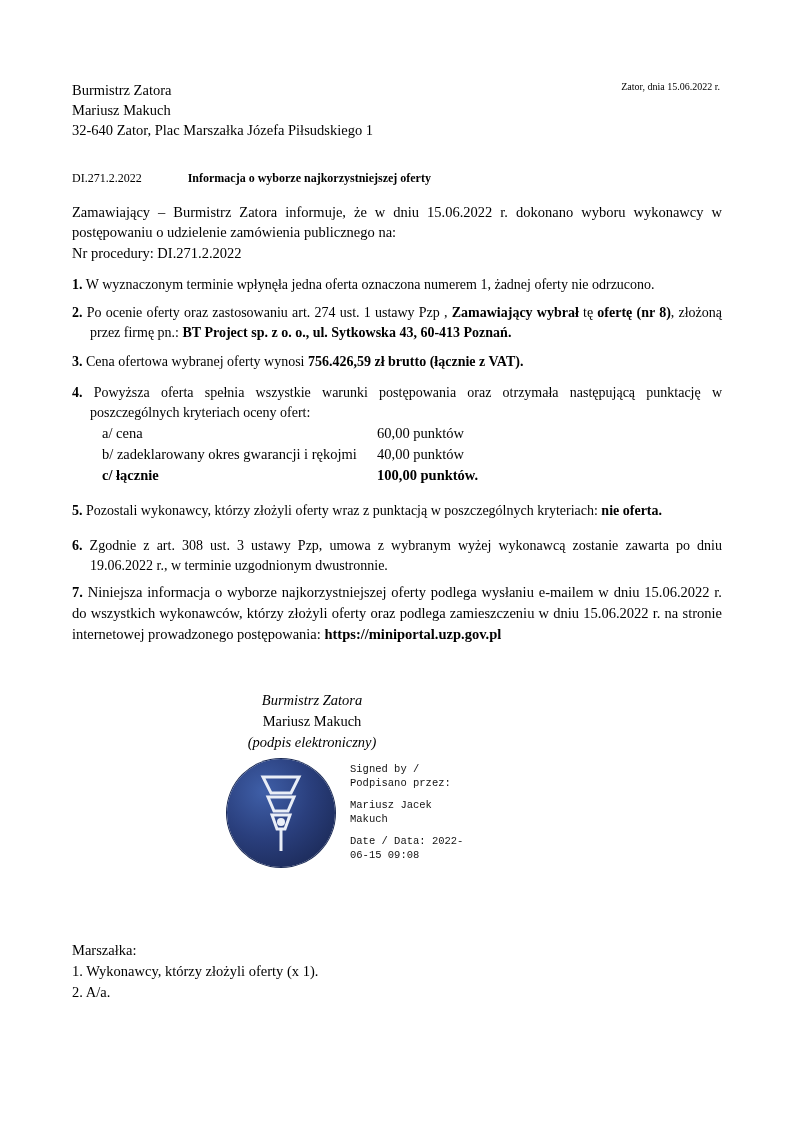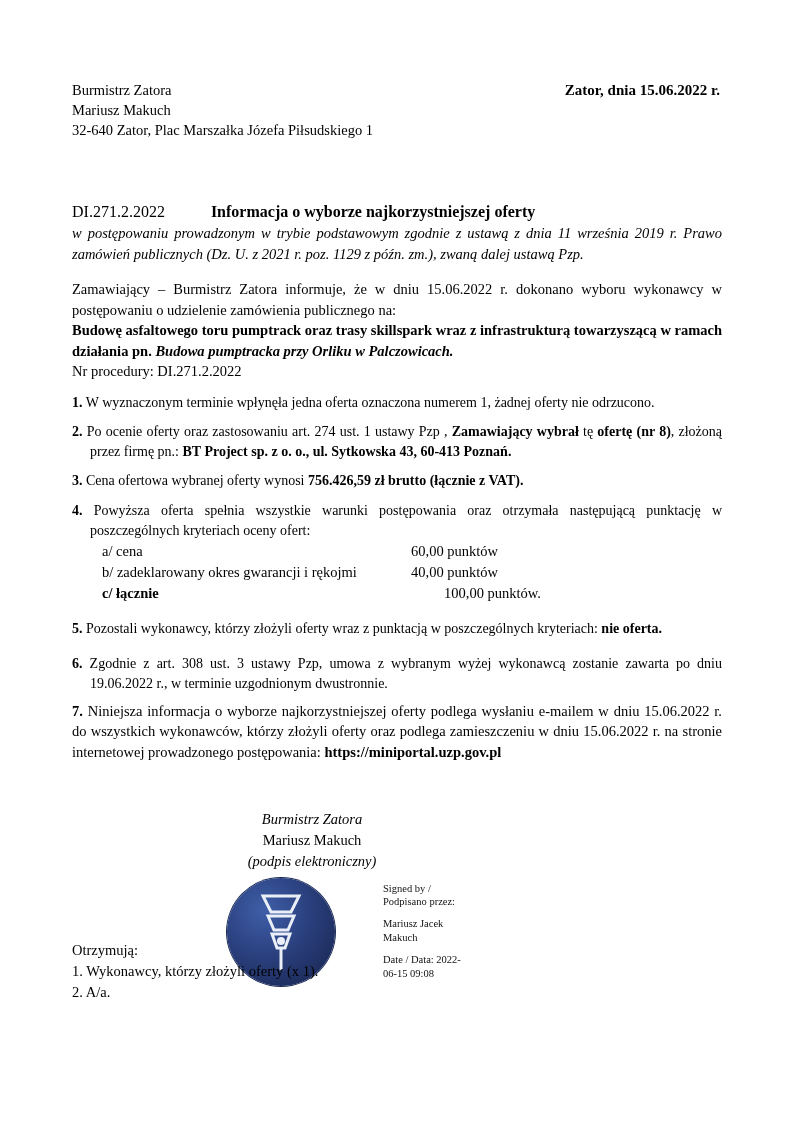--- a/index.html
+++ b/index.html
@@ -29,31 +29,30 @@
     width: 650px;
   }
   .header-row {
     display: flex;
     justify-content: space-between;
     align-items: flex-start;
     font-size: 14.5px;
     line-height: 1.38;
   }
   .header-left div { white-space: nowrap; }
-  .header-right { font-size: 15px; white-space: nowrap; padding-right: 2px; font-weight: bold;}
+  .header-right { font-size: 10px; white-space: nowrap; padding-right: 2px;}
   .spacer-22 { height: 30px; }
   .spacer-14 { height: 15px; }
   .spacer-10 { height: 11px; }
   .spacer-8 { height: 9px; }
   .spacer-6 { height: 7px; }
 
   .title-line {
-    font-size: 16px;
+    font-size: 12px;
     line-height: 1.4;
-    margin-top: 31px;
   }
   .title-line .procnum { display: inline-block; }
   .title-line .title-bold {
     font-weight: bold;
     margin-left: 46px;
   }
   .italic-block {
     font-style: italic;
     font-size: 14.5px;
     line-height: 1.4;
@@ -78,26 +77,25 @@
   }
   .numitem .n { font-weight: bold; }
 
   .crit-list {
     padding-left: 30px;
     font-size: 14.5px;
     line-height: 1.45;
   }
   .crit-row {
     display: flex;
-    gap: 34px;
   }
   .crit-row .lab { width: 275px; }
   .crit-row .val { width: 130px; text-align: left;}
   .crit-row.total .lab { font-weight: bold; }
-  .crit-row.total .val { font-weight: normal; text-align: right; }
+  .crit-row.total .val { font-weight: bold; }
 
   .sig-block {
     margin-top: 46px;
     text-align: center;
     font-size: 14.5px;
     line-height: 1.45;
     width: 480px;
   }
   .sig-block .nm { font-style: italic; }
   .sig-block .nm2 { font-style: normal; }
@@ -122,26 +120,25 @@
   .seal .pen {
     position: absolute;
     left: 50%;
     top: 14px;
     transform: translateX(-50%);
   }
   .stamp-text {
     position: absolute;
     left: 278px;
     top: 4px;
-    font-family: Liberation Serif, serif;
+    font-family: Liberation Mono, monospace;
     font-size: 10.5px;
     line-height: 1.32;
     color: #111111;
     width: 190px;
-    margin-left: 33px;
   }
   .stamp-text .grp { margin-bottom: 8px; }
 
   .footer {
     position: absolute;
     left: 72px;
     top: 940px;
     font-size: 14.5px;
     line-height: 1.45;
   }
@@ -159,29 +156,24 @@
         <div>32-640 Zator, Plac Marszałka Józefa Piłsudskiego 1</div>
       </div>
       <div class="header-right">Zator, dnia 15.06.2022 r.</div>
     </div>
 
     <div class="spacer-22"></div>
 
     <div class="title-line">
       <span class="procnum">DI.271.2.2022</span><span class="title-bold">Informacja o wyborze najkorzystniejszej oferty</span>
     </div>
-    <div class="italic-block">
-      <span>w postępowaniu prowadzonym w trybie podstawowym zgodnie z ustawą z dnia 11 września 2019 r. Prawo</span>
-      <span>zamówień publicznych (Dz. U. z 2021 r. poz. 1129 z późn. zm.), zwaną dalej ustawą Pzp.</span>
-    </div>
 
     <div class="spacer-14"></div>
 
     <p class="just">Zamawiający – Burmistrz Zatora informuje, że w dniu 15.06.2022 r. dokonano wyboru wykonawcy w postępowaniu o udzielenie zamówienia publicznego na:</p>
-    <p class="just"><span class="bold">Budowę asfaltowego toru pumptrack oraz trasy skillspark wraz z infrastrukturą towarzyszącą w ramach działania pn.</span> <span class="bi">Budowa pumptracka przy Orliku w Palczowicach.</span></p>
     <p class="just">Nr procedury: DI.271.2.2022</p>
 
     <div class="spacer-10"></div>
 
     <p class="numitem"><span class="n">1.</span> <span>W wyznaczonym terminie wpłynęła jedna oferta oznaczona numerem 1, żadnej oferty nie odrzucono.</span></p>
 
     <div class="spacer-8"></div>
 
     <p class="numitem"><span class="n">2.</span> <span>Po ocenie oferty oraz zastosowaniu art.  274 ust. 1 ustawy Pzp ,</span> <span class="bold">Zamawiający  wybrał</span> <span>tę</span> <span class="bold">ofertę (nr 8)</span><span>, złożoną przez firmę pn.:</span> <span class="bold">BT Project sp. z o. o., ul. Sytkowska 43, 60-413 Poznań.</span></p>
 
@@ -248,17 +240,17 @@
         <div class="grp">
           <div>Date / Data: 2022-</div>
           <div>06-15 09:08</div>
         </div>
       </div>
     </div>
 
   </div>
 
   <div class="footer">
-    <div>Otrzymują:</div>
+    <div>Marszałka:</div>
     <div>1. Wykonawcy, którzy złożyli oferty (x 1).</div>
     <div>2. A/a.</div>
   </div>
 </div>
 
 </body></html>

